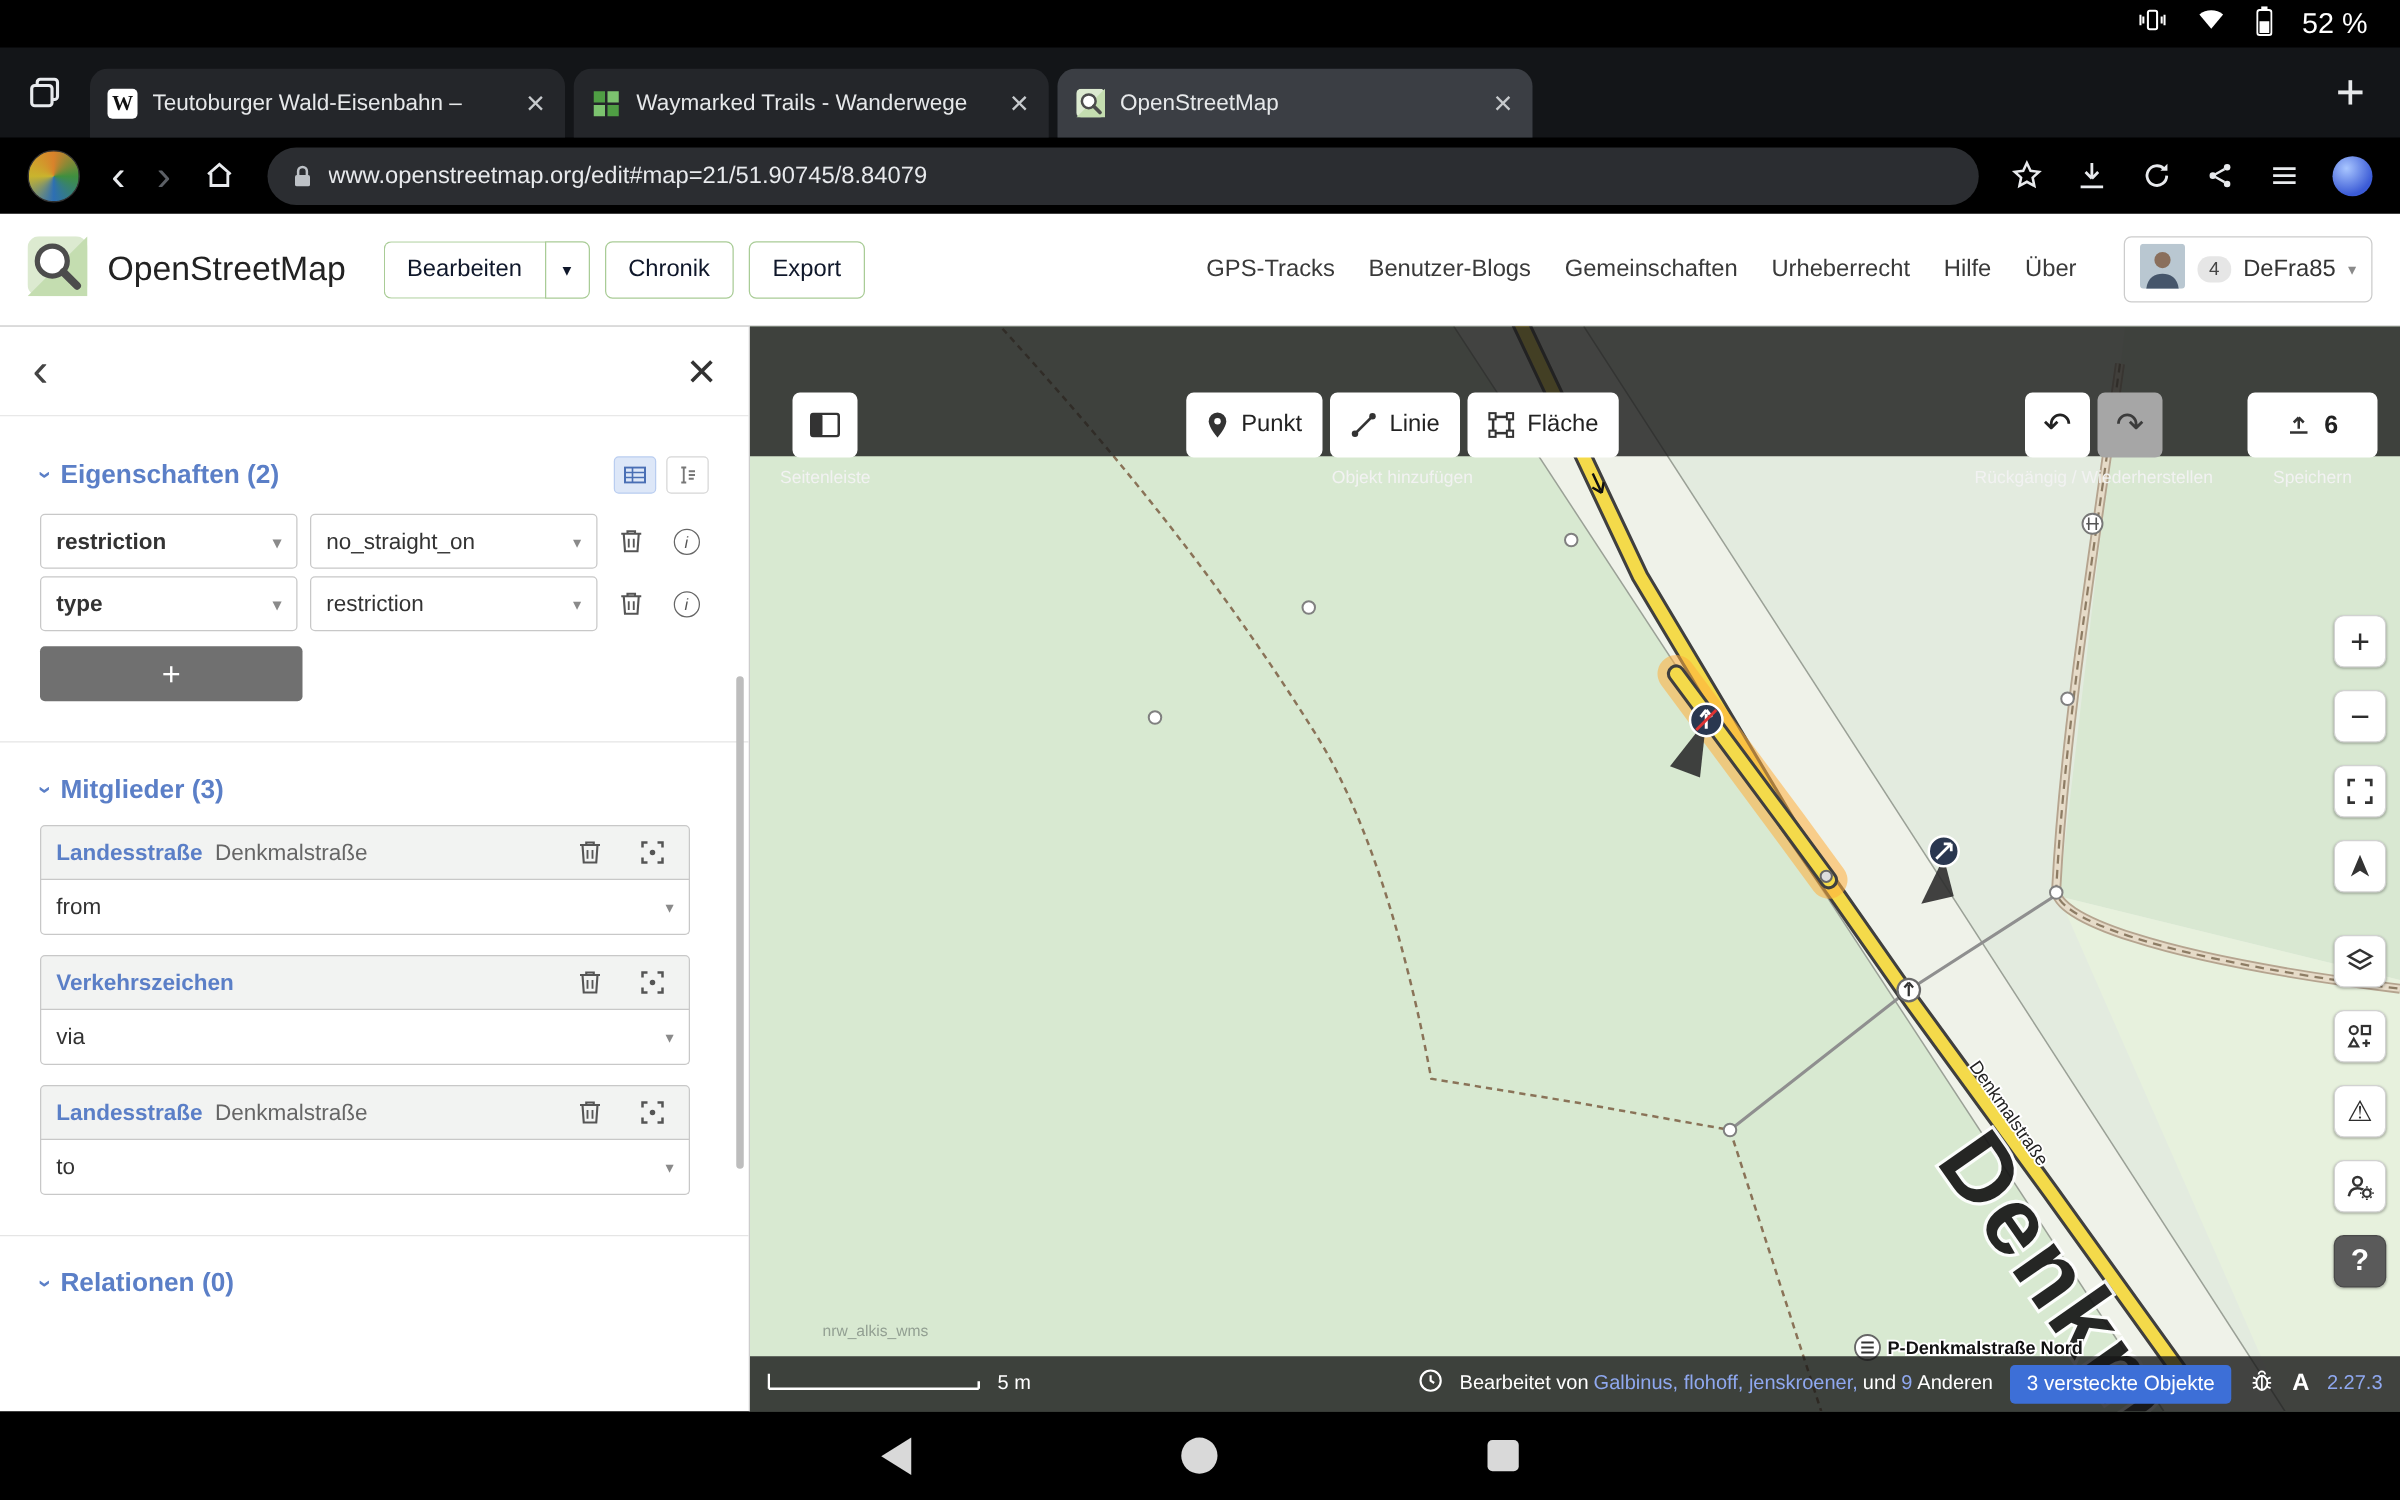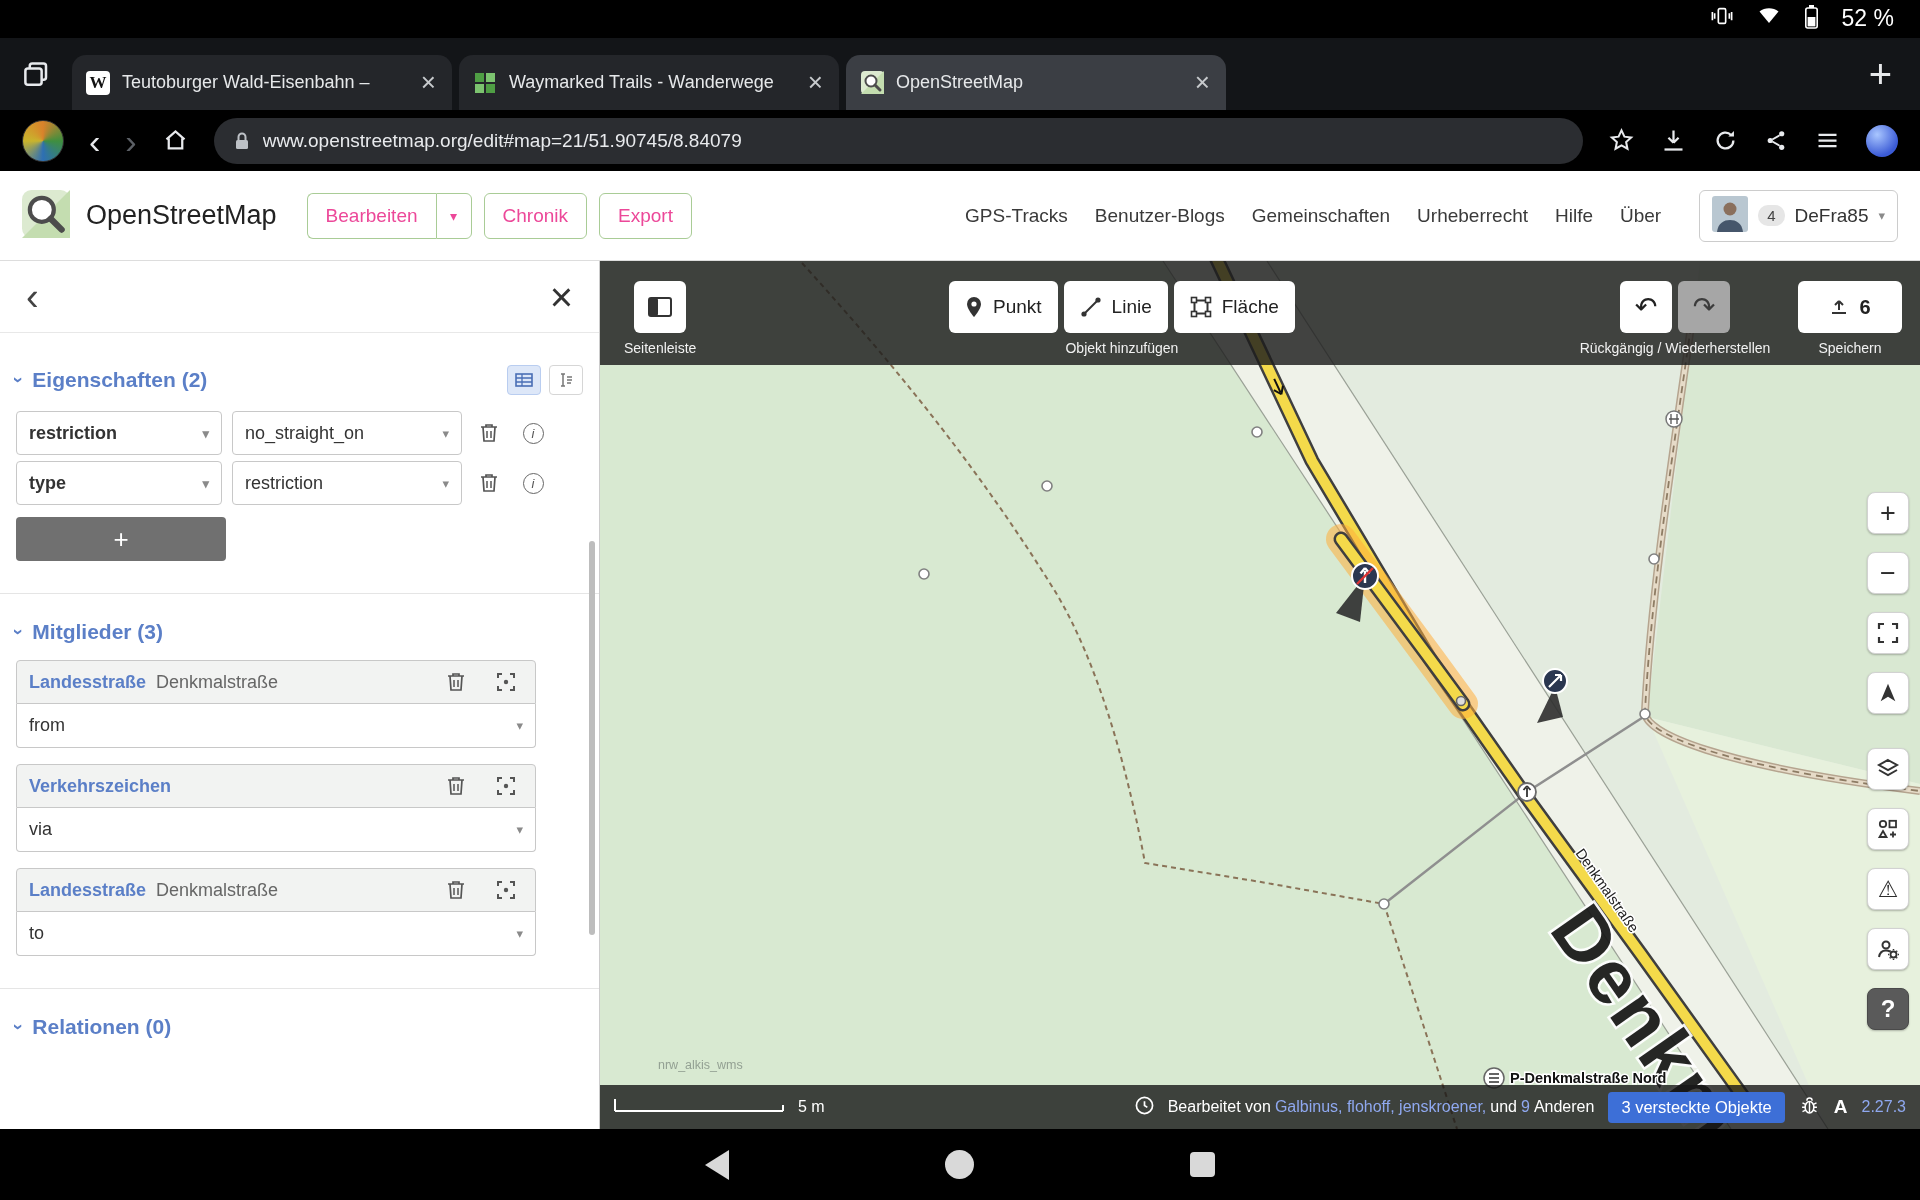--- a/index.html
+++ b/index.html
@@ -34,40 +34,40 @@
   .nav-glyph.disabled{color:#5c6066;}
   .url-pill{flex:1;height:46px;background:#2b2d31;border-radius:23px;display:flex;align-items:center;gap:13px;padding:0 20px;color:#e8eaed;font-size:19px;min-width:0;}
   .url-text{white-space:nowrap;overflow:hidden;}
   .addr-ico{display:grid;place-items:center;}
   .copilot{width:32px;height:32px;border-radius:50%;background:radial-gradient(circle at 35% 30%,#a9c6ff,#3b5bd6 70%);flex:none;}
 
   
   .osm-header{height:90px;background:#fff;border-bottom:1px solid #ddd;display:flex;align-items:center;gap:16px;padding:0 22px;flex:none;}
   .osm-title{font-size:27px;color:#222;font-weight:500;margin-right:14px;}
   .hdr-btns{display:flex;gap:12px;align-items:center;}
-  .btn-green{height:46px;background:#fff;border:1px solid #a9cc96;color:#ec4899;font-size:19px;display:flex;align-items:center;justify-content:center;padding:0 18px;border-radius:6px;}
+  .btn-green{height:46px;background:#fff;border:1px solid #a9cc96;color:#0f172a;font-size:19px;display:flex;align-items:center;justify-content:center;padding:0 18px;border-radius:6px;}
   .btn-split{display:flex;}
   .btn-split .btn-main{border-radius:6px 0 0 6px;border-right:none;}
   .btn-split .btn-caret{width:36px;padding:0;border-radius:0 6px 6px 0;font-size:14px;}
   .hdr-links{margin-left:auto;display:flex;gap:27px;font-size:19px;color:#3a3a3a;white-space:nowrap;}
   .user-box{display:flex;align-items:center;gap:10px;border:1px solid #ccc;border-radius:6px;padding:5px 12px;margin-left:22px;}
   .user-badge{background:#e6e6e6;color:#444;font-size:15px;padding:2px 9px;border-radius:10px;}
   .user-name{font-size:19px;color:#333;}
   .caret{color:#8a8a8a;font-size:13px;}
 
   
   .content{flex:1;display:flex;min-height:0;}
 
   
   .sidebar{width:600px;background:#fff;border-right:1px solid #ccc;position:relative;overflow:hidden;flex:none;}
   .sb-header{height:72px;display:flex;align-items:center;padding:0 26px;border-bottom:1px solid #e8e8e8;position:relative;}
   .sb-back{font-size:38px;color:#444;z-index:2;line-height:1;}
   .sb-title{position:absolute;left:0;right:0;text-align:center;font-size:28px;font-weight:700;color:#222;}
   .sb-close{margin-left:auto;font-size:40px;color:#333;z-index:2;line-height:1;}
-  .section{padding:0 16px;}
+  .section{padding:0 32px;}
   .section-head{display:flex;align-items:center;gap:10px;color:#5b7fc7;font-weight:700;font-size:21px;}
   .rot90{display:inline-block;transform:rotate(90deg);font-size:19px;}
   .view-toggles{margin-left:auto;display:flex;gap:8px;}
   .toggle-btn{width:34px;height:30px;border-radius:4px;display:grid;place-items:center;}
   .toggle-btn.active{background:#dde7f8;border:1px solid #b9cdf0;}
   .toggle-btn.plain{background:#fff;border:1px solid #d6d6d6;}
   .tag-grid{margin-top:16px;display:flex;flex-direction:column;gap:6px;}
   .tag-row{display:flex;align-items:center;gap:10px;}
   .select{height:44px;border:1px solid #c8c8c8;border-radius:4px;background:#fff;display:flex;align-items:center;padding:0 12px;font-size:18px;color:#333;}
   .key-select{width:206px;font-weight:700;}
@@ -84,21 +84,21 @@
   .member-actions{margin-left:auto;display:flex;gap:16px;align-items:center;}
   .member-role{height:44px;border:1px solid #c8c8c8;border-top:none;border-radius:0 0 4px 4px;display:flex;align-items:center;padding:0 12px;font-size:18px;color:#333;}
   .sb-scrollbar{position:absolute;right:4px;top:280px;width:6px;height:394px;background:#bdbdbd;border-radius:3px;}
 
   
   .map{flex:1;position:relative;overflow:hidden;background:#d8e9d1;}
   .map-svg{position:absolute;inset:0;}
 
   .map-toolbar{position:absolute;top:0;left:0;right:0;height:104px;background:rgba(28,28,28,.82);color:#fff;}
   .tb-cluster{position:absolute;top:20px;display:flex;flex-direction:column;align-items:center;}
-  .tb-row{display:flex;gap:6px;}
+  .tb-row{display:flex;gap:6px;margin-top:33px;}
   .tb-btn{height:52px;background:#fff;border-radius:6px;color:#222;display:flex;align-items:center;justify-content:center;gap:10px;font-size:19px;padding:0 16px;}
   .tb-btn.sq{width:52px;padding:0;}
   .tb-btn.disabled{background:#a6a6a6;color:#3c3c3c;}
   .tb-label{margin-top:7px;font-size:14px;color:#f2f2f2;white-space:nowrap;}
   .undo-glyph{font-size:27px;line-height:1;}
   .save-count{font-weight:700;font-size:20px;}
 
   .map-controls{position:absolute;right:11px;top:231px;display:flex;flex-direction:column;gap:18px;}
   .ctrl{width:42px;height:42px;background:#fff;border:1px solid #d2d2d2;border-radius:8px;display:grid;place-items:center;color:#2d2d2d;font-size:27px;line-height:1;box-shadow:0 1px 2px rgba(0,0,0,.25);}
   .ctrl.gap-above{margin-top:16px;}

